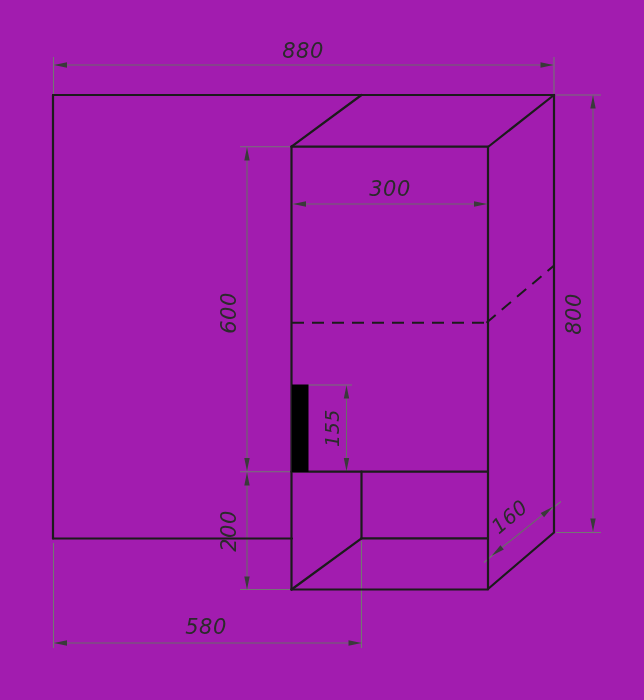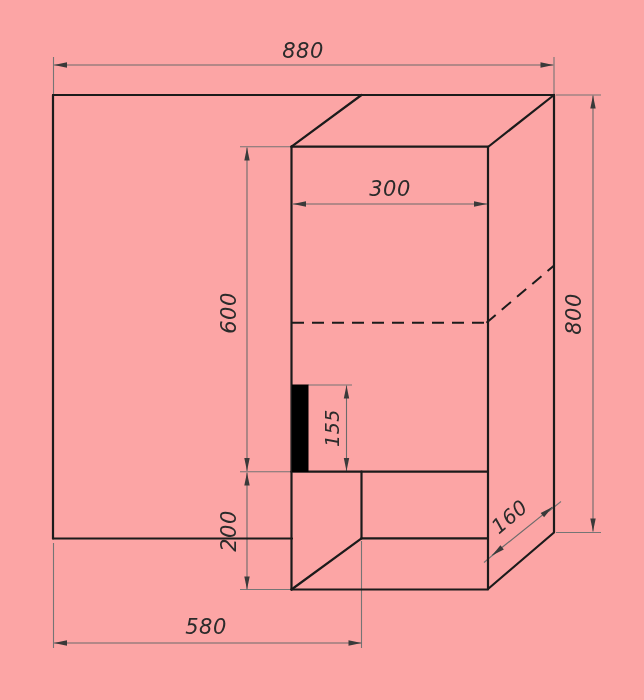--- a/index.html
+++ b/index.html
@@ -8,21 +8,21 @@
     background: #ffffff;
     width: 644px;
     height: 700px;
     overflow: hidden;
     font-family: "DejaVu Sans", sans-serif;
   }
   .canvas-wrap {
     position: relative;
     width: 644px;
     height: 700px;
-    background: #fca5a5;
+    background: #a21caf;
   }
   svg { display: block; }
   .obj-line  { stroke: #1b1b1b; stroke-width: 2.2; stroke-linecap: round; fill: none; }
   .dash-line { stroke: #1b1b1b; stroke-width: 2;   stroke-linecap: butt; fill: none; stroke-dasharray: 12 8; }
   .ext-line  { stroke: #757575; stroke-width: 1.1; stroke-linecap: butt; fill: none; }
   .dim-line  { stroke: #6b6b6b; stroke-width: 1.1; stroke-linecap: butt; fill: none; }
   .arrow-head { fill: #3a3a3a; stroke: none; }
   .dim-text {
     fill: #2b2b2b;
     font-family: "DejaVu Sans", sans-serif;

